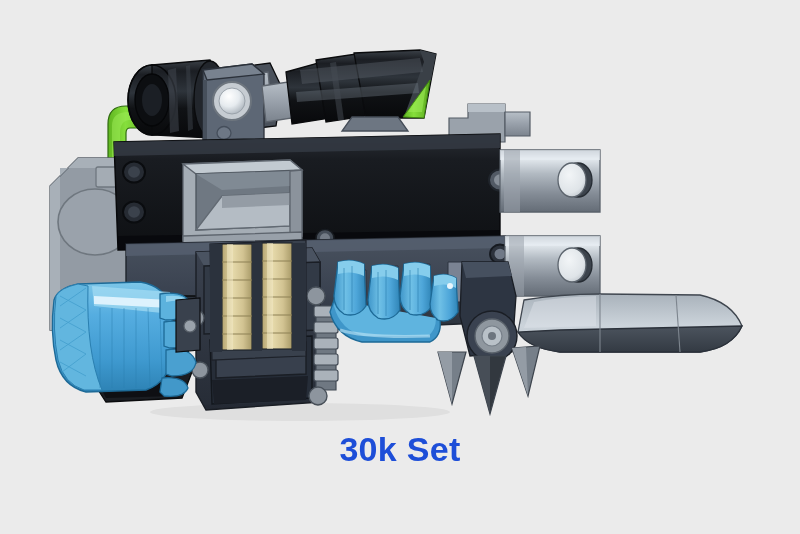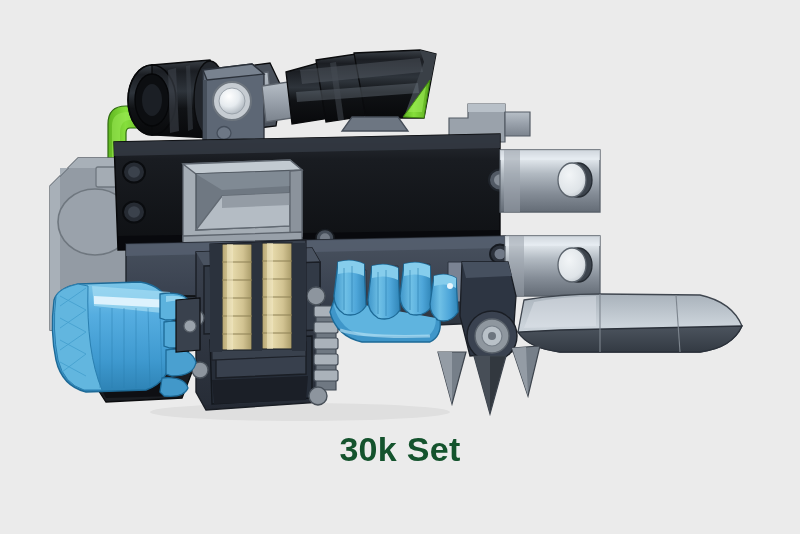--- a/index.html
+++ b/index.html
@@ -388,15 +388,15 @@
     </g>
 
     <g stroke="#0b0d10" stroke-width="1.2">
       <path d="M176 300 L200 298 L200 350 L176 352 Z" fill="#39414d"></path>
       <ellipse cx="190" cy="326" rx="6" ry="6" fill="#9aa2ab" stroke="#5a626b"></ellipse>
     </g>
 
     <ellipse cx="300" cy="412" rx="150" ry="9" fill="#000000" opacity="0.05"></ellipse>
   </svg>
 
-  <div id="caption" style="color: #14532d;">30k Set</div>
+  <div id="caption" style="color: #1d4ed8;">30k Set</div>
 
 </div>
 
 </body></html>

